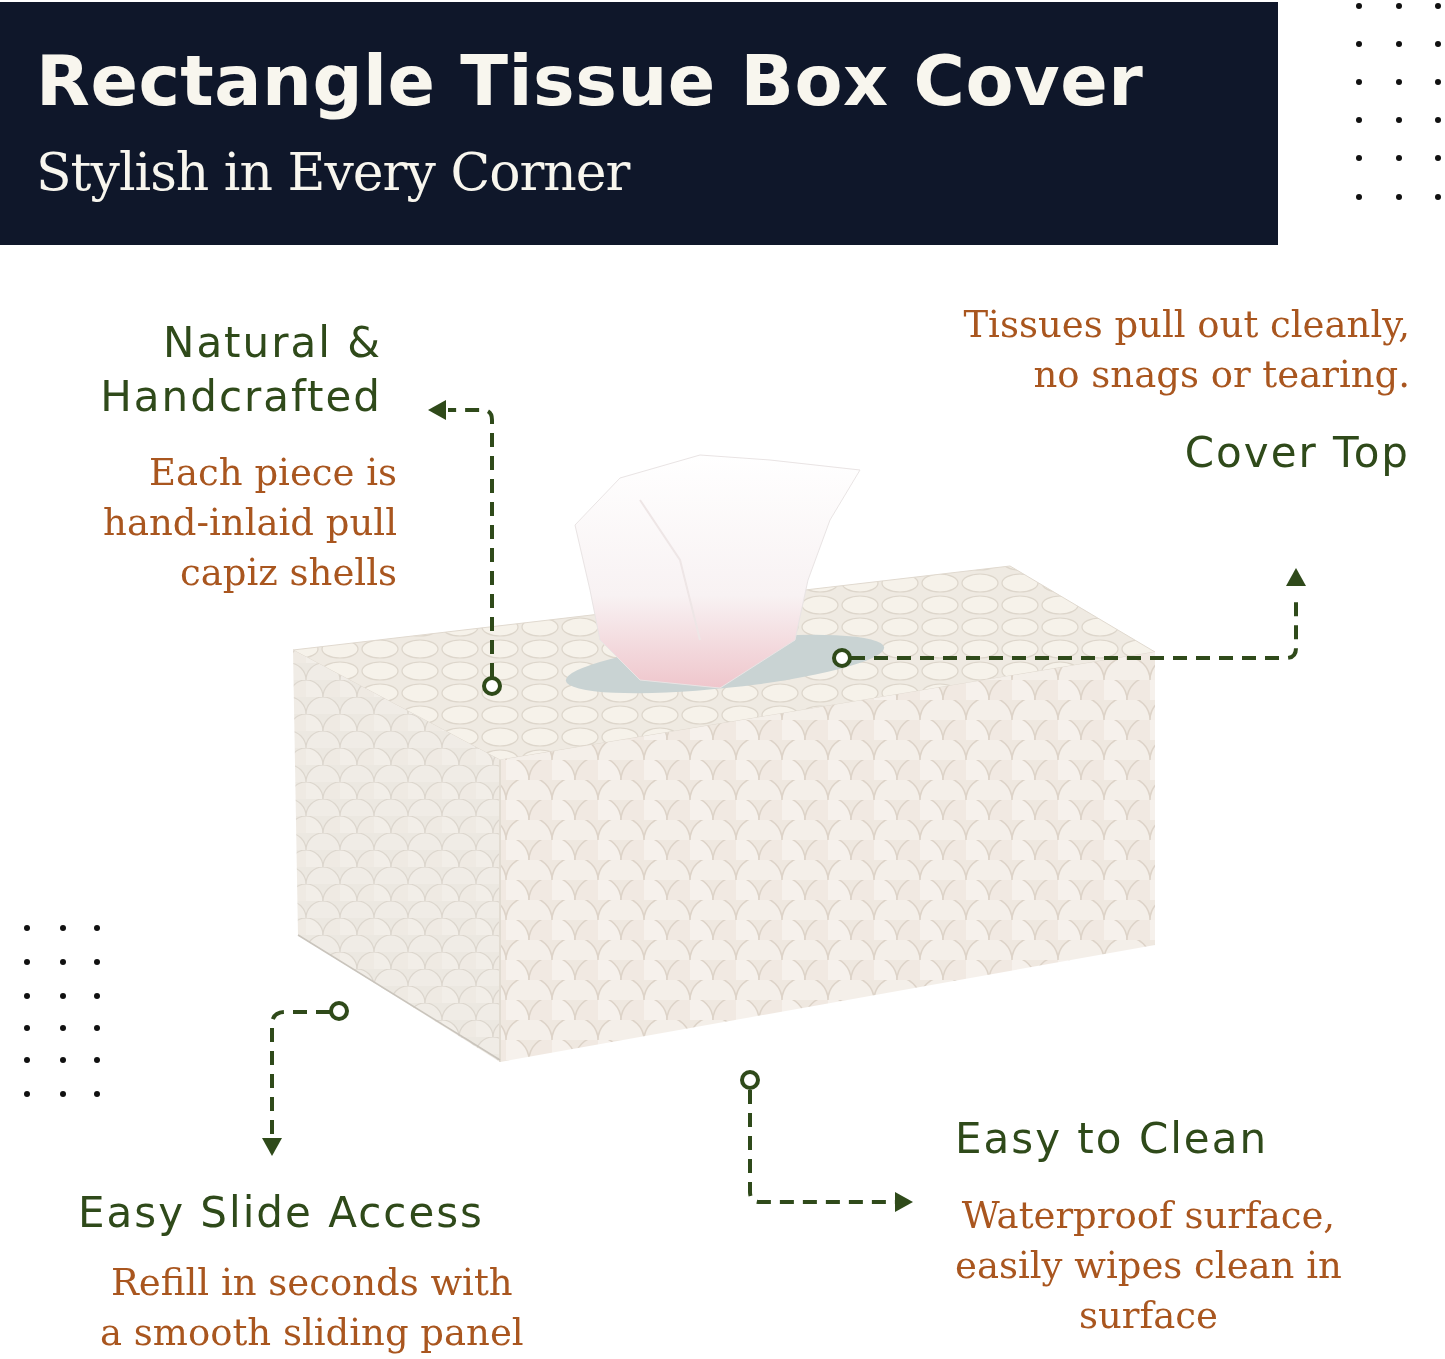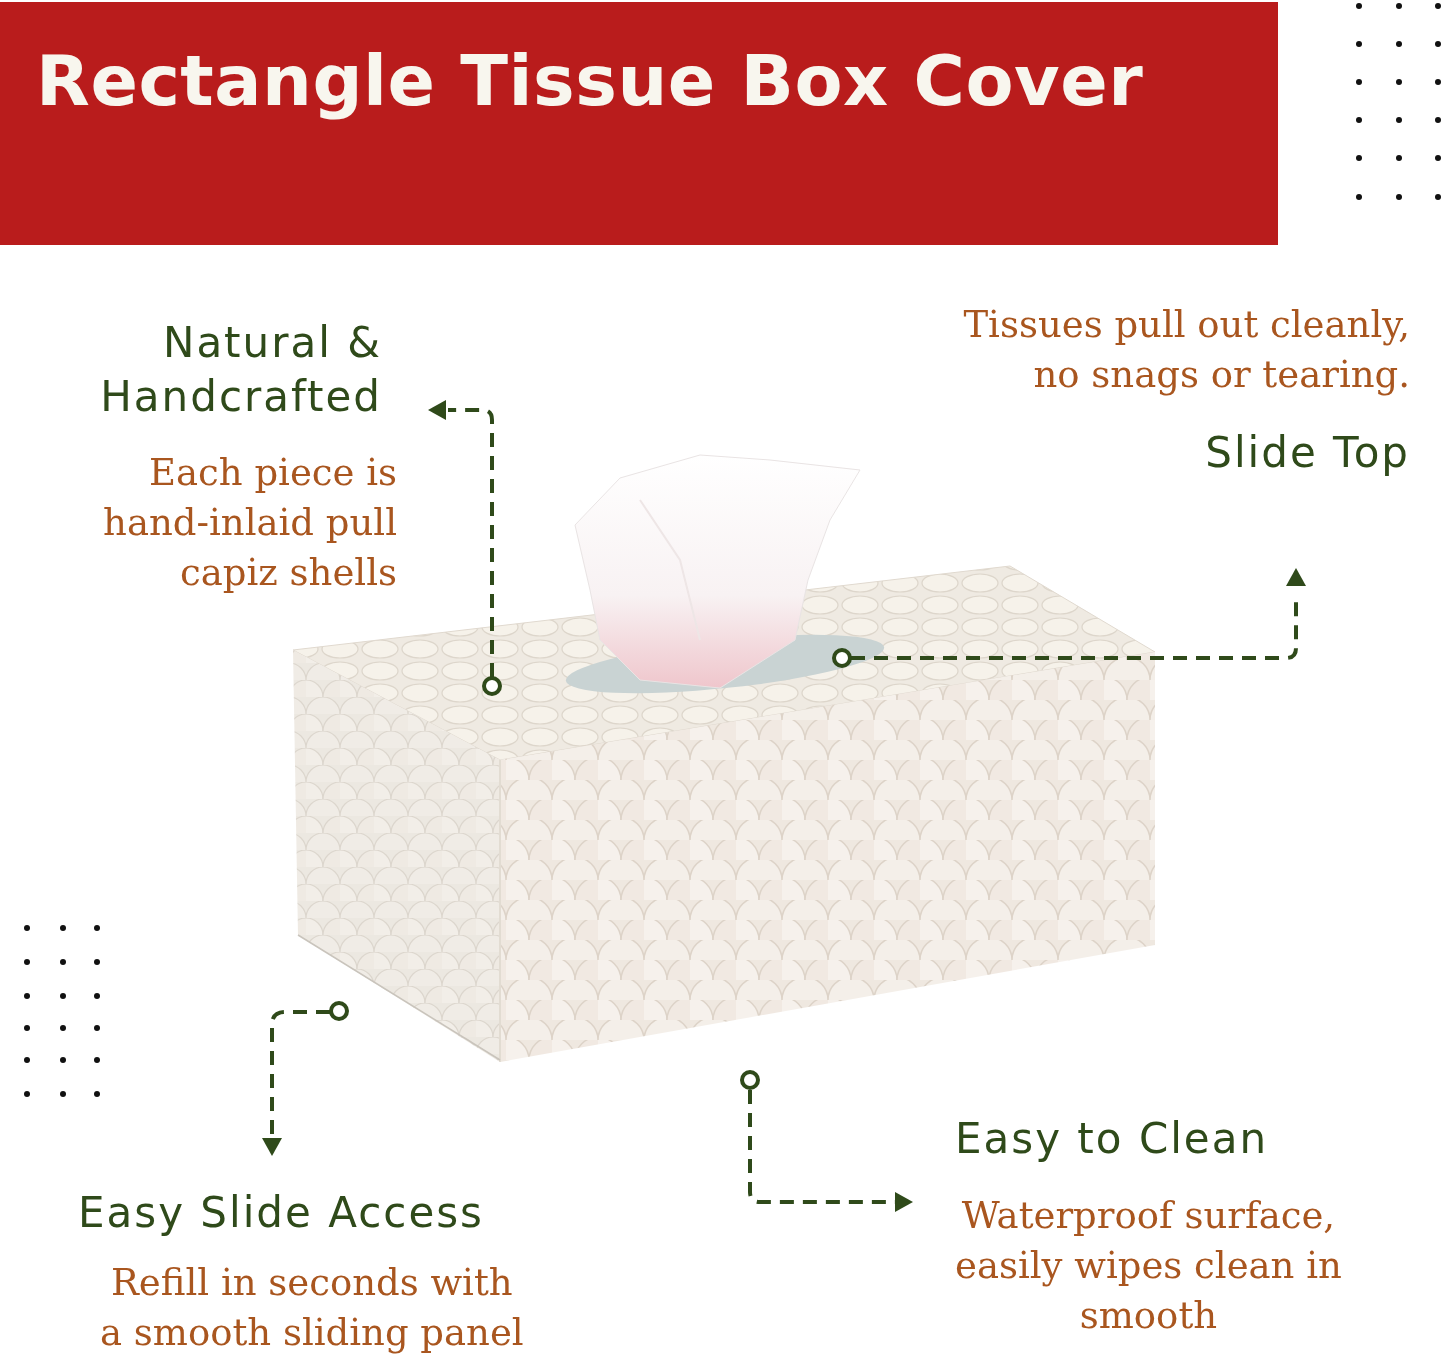--- a/index.html
+++ b/index.html
@@ -1,30 +1,31 @@
 <!DOCTYPE html>
 <html><head>
 <meta charset="utf-8">
 <style>
   html, body { margin:0; padding:0; }
   body { width:1445px; height:1359px; background:#ffffff; position:relative; overflow:hidden; }
-  .banner { position:absolute; left:0; top:2px; width:1278px; height:243px; background:#b91c1c; }
+  .banner { position:absolute; left:0; top:2px; width:1278px; height:243px; background:#0f172a; }
   .banner-title { position:absolute; left:36px; top:38px; font-family:"DejaVu Sans", sans-serif; font-weight:bold; font-size:70px; color:#f8f6ee; letter-spacing:0.5px; white-space:nowrap; }
   .banner-sub { position:absolute; left:36px; top:140px; font-family:"DejaVu Serif", serif; font-size:52px; color:#f8f6ee; white-space:nowrap; letter-spacing:-1px; }
   .dot { position:absolute; width:6px; height:6px; border-radius:50%; background:#111; }
   .heading { position:absolute; font-family:"DejaVu Sans", sans-serif; font-size:42px; color:#2f4a1a; line-height:54px; white-space:nowrap; letter-spacing:2px; }
   .body-text { position:absolute; font-family:"DejaVu Serif", serif; font-size:37px; color:#a9561f; line-height:50px; white-space:nowrap;text-align:center; }
   .right { text-align:right; }
   svg.overlay { position:absolute; left:0; top:0; }
 </style>
 </head>
 <body>
 
 <div class="banner">
   <div class="banner-title">Rectangle Tissue Box Cover</div>
+  <div class="banner-sub">Stylish in Every Corner</div>
 </div>
 
 <div>
   <div class="dot" style="left:1356px;top:3px"></div>
     <div class="dot" style="left:1396px;top:3px"></div>
     <div class="dot" style="left:1435px;top:3px"></div>
   <div class="dot" style="left:1356px;top:41px"></div>
     <div class="dot" style="left:1396px;top:41px"></div>
     <div class="dot" style="left:1435px;top:41px"></div>
   <div class="dot" style="left:1356px;top:79px"></div>
@@ -137,36 +138,36 @@
     <div>capiz shells</div>
   </div>
 </div>
 
 <div>
   <div class="body-text right" style="right:35px;top:300px">
     <div>Tissues pull out cleanly,</div>
     <div>no snags or tearing.</div>
   </div>
   <div class="heading right" style="right:35px;top:426px">
-    <div>Slide Top</div>
+    <div>Cover Top</div>
   </div>
 </div>
 
 <div>
   <div class="heading" style="left:78px;top:1186px">
     <div>Easy Slide Access</div>
   </div>
   <div class="body-text" style="left:100px;top:1258px">
     <div>Refill in seconds with</div>
     <div>a smooth sliding panel</div>
   </div>
 </div>
 
 <div>
   <div class="heading" style="left:955px;top:1112px">
     <div>Easy to Clean</div>
   </div>
   <div class="body-text" style="left:955px;top:1191px">
     <div>Waterproof surface,</div>
     <div>easily wipes clean in</div>
-    <div>smooth</div>
+    <div>surface</div>
   </div>
 </div>
 
 </body></html>

